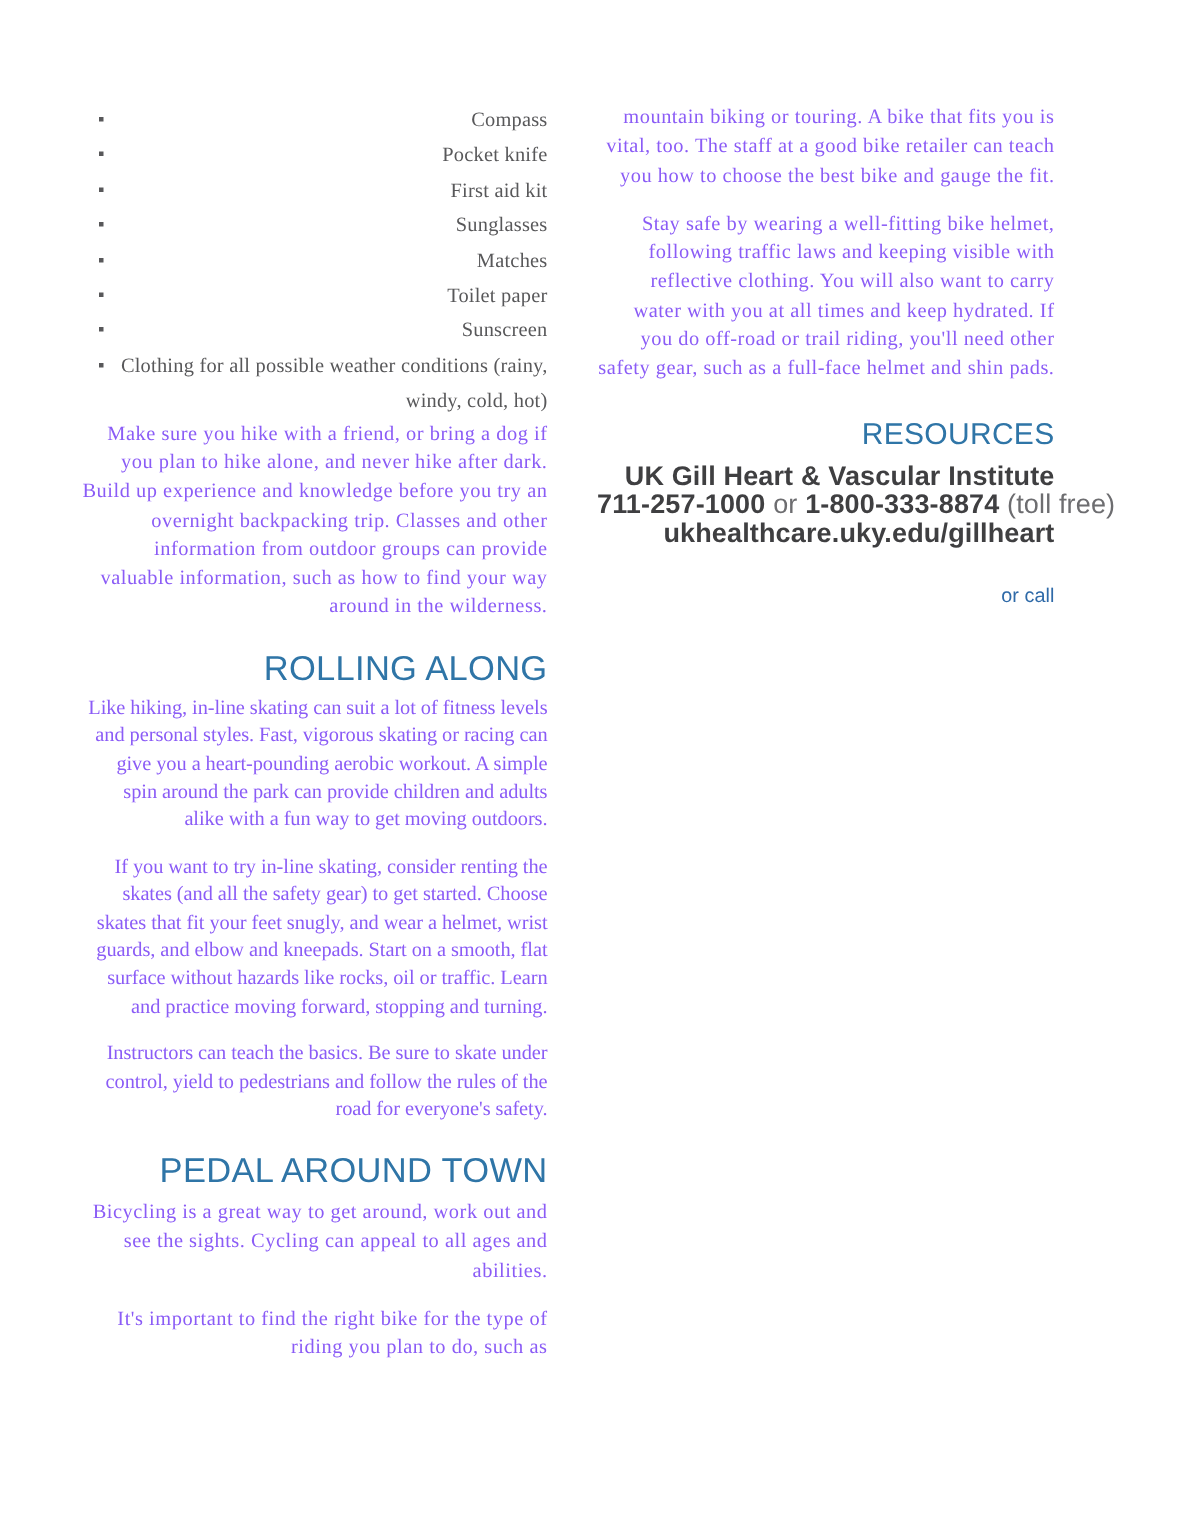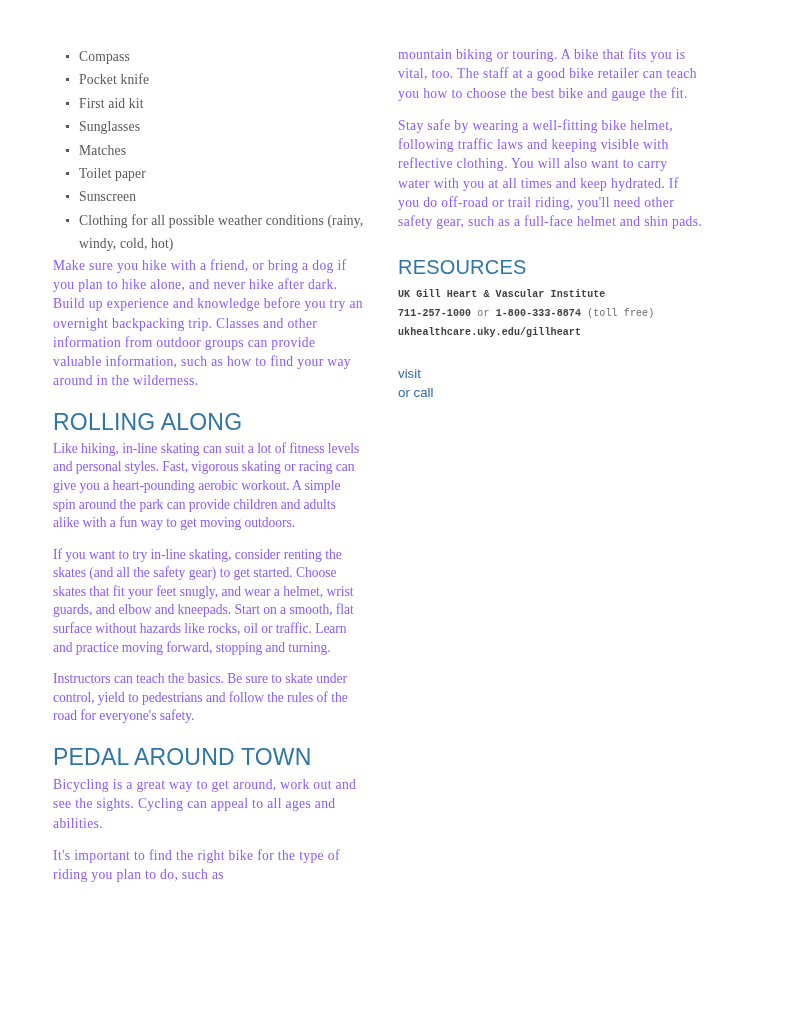--- a/index.html
+++ b/index.html
@@ -18,21 +18,22 @@
 
   .page {
     position: absolute;
     inset: 0;
     background: #ffffff;
   }
 
   
   .col {
     position: absolute;
-    top: 45px;
+    top: 68px;
+    text-align: right;
   }
   .col-left {
     left: 53px;
     width: 312px;
   }
   .col-right {
     left: 398px;
     width: 305px;
   }
 
@@ -96,22 +97,22 @@
     letter-spacing: 0.2px;
     margin: 18px 0 5px 0;
   }
   h2.section-heading.resources {
     font-size: 20px;
     margin: 22px 0 5px 0;
   }
 
   
   .contact {
-    font-family: Liberation Mono, monospace;
-    font-size: 10px;
+    font-family: Liberation Sans, sans-serif;
+    font-size: 18px;
     line-height: 19px;
     color: #4a4a4c;
     letter-spacing: 0.1px;
   }
   .contact .strong {
     font-weight: bold;
     color: #3f3f41;
   }
   .contact .light {
     font-weight: normal;
@@ -177,18 +178,17 @@
       </div>
       <div class="contact-line">
         <span class="strong">711-257-1000</span> <span class="light">or</span> <span class="strong">1-800-333-8874</span> <span class="light">(toll free)</span>
       </div>
       <div class="contact-line">
         <span class="strong">ukhealthcare.uky.edu/gillheart</span>
       </div>
     </div>
 
     <div class="callout">
-      <div>visit</div>
       <div>or call</div>
     </div>
   </div>
 
 </div>
 
 </body></html>

